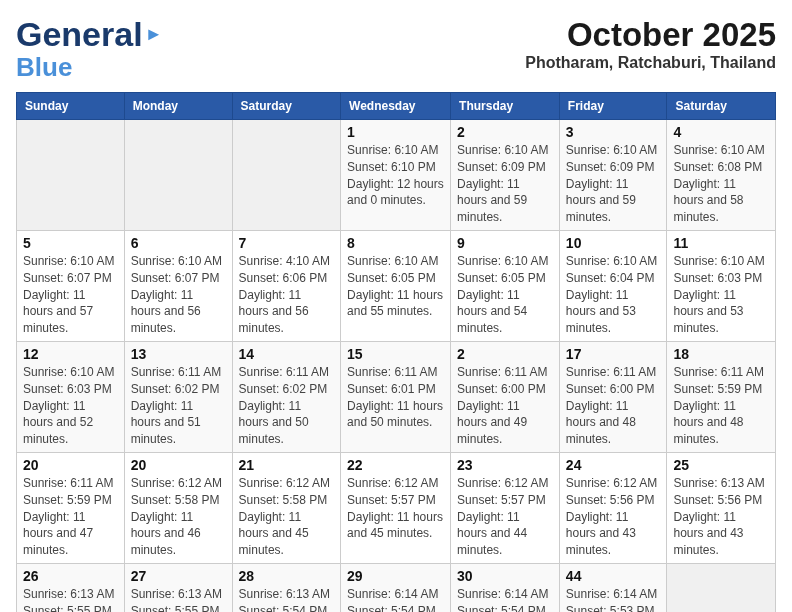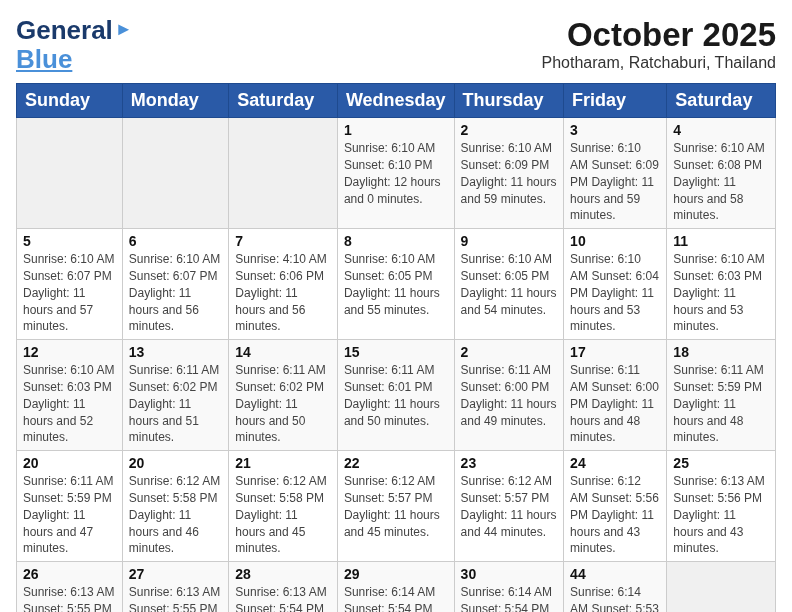--- a/index.html
+++ b/index.html
@@ -20,32 +20,33 @@
       text-align: right;
     }
     .month-title {
       font-size: 33px;
       font-weight: bold;
       color: #1a1a1a;
     }
     .location {
       font-size: 16px;
       color: #333;
+      font-weight: bold;
     }
     .calendar {
       width: 100%;
       border-collapse: collapse;
       border: 1px solid #ccc;
     }
     .calendar th {
       background-color: #2a5aa7;
       color: white;
       text-align: left;
       padding: 6px 8px;
-      font-size: 18px;
+      font-size: 12px;
       font-weight: bold;
       border: 1px solid #1e4a8f;
     }
     .calendar td {
       vertical-align: top;
       padding: 4px 6px;
       border: 1px solid #ccc;
       width: 113px;
       min-height: 80px;
       background: #fff;
@@ -78,25 +79,25 @@
     }
     .logo-row1 { display: flex; align-items: center; }
     .logo-row2 { display: flex; align-items: center; }
   </style>
 </head>
 <body>
 
 <div class="header">
   <div class="logo-block">
     <div class="logo-row1">
-      <span style="font-size:26px;font-weight:bold;color:#1a3a6b;">General</span>
+      <span style="font-size:34px;font-weight:bold;color:#1a3a6b;">General</span>
       <span style="color:#4a90d9;font-size:18px;margin-left:2px;">►</span>
     </div>
     <div class="logo-row2">
-      <span style="font-size:26px;font-weight:bold;color:#4a90d9;text-decoration:underline;">Blue</span>
+      <span style="font-size:26px;font-weight:bold;color:#4a90d9;">Blue</span>
     </div>
   </div>
   <div class="title-area">
     <div class="month-title">October 2025</div>
     <div class="location">Photharam, Ratchaburi, Thailand</div>
   </div>
 </div>
 
 <table class="calendar">
   <thead>

